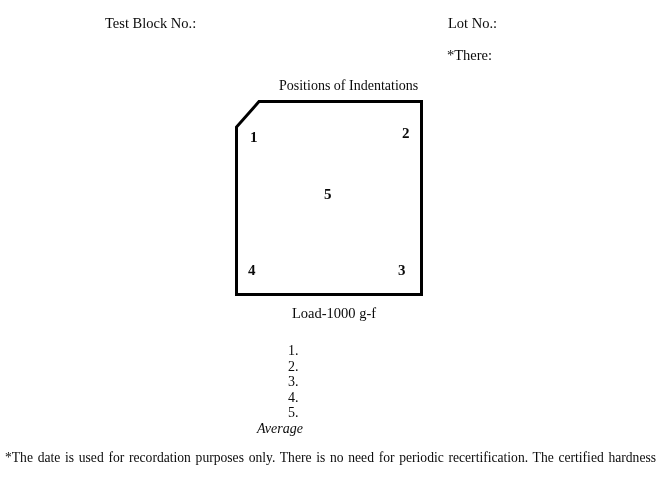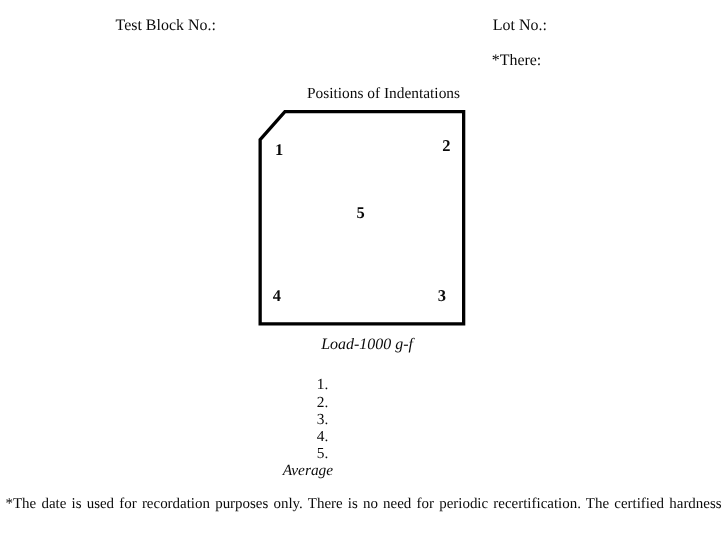--- a/index.html
+++ b/index.html
@@ -32,21 +32,21 @@
     font-size: 15px;
     font-weight: bold;
     line-height: 15px;
   }
   .pos-1 { left: 250px; top: 130px; }
   .pos-2 { left: 402px; top: 126px; }
   .pos-3 { left: 398px; top: 263px; }
   .pos-4 { left: 248px; top: 263px; }
   .pos-5 { left: 324px; top: 187px; }
 
-  .load-label { left: 292px; top: 305px; font-size: 14.5px; font-style: italic; }
+  .load-label { left: 292px; top: 305px; font-size: 14.5px; }
 
   .readings {
     position: absolute;
     left: 288px;
     top: 343px;
     font-size: 14px;
   }
   .readings .row { line-height: 15.6px; }
 
   .average-label { left: 257px; top: 421px; font-size: 14px; font-style: italic; }

